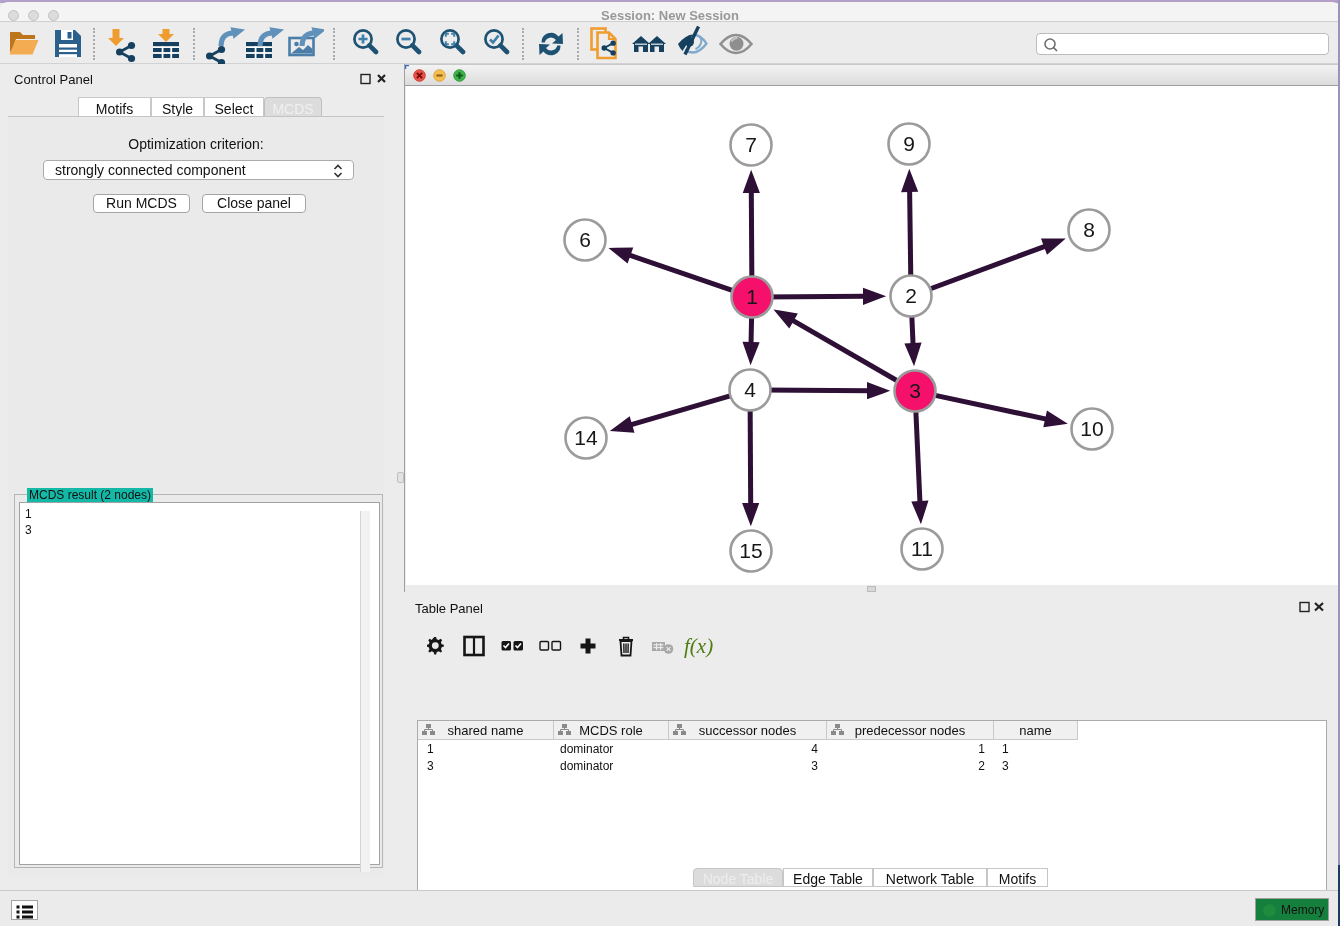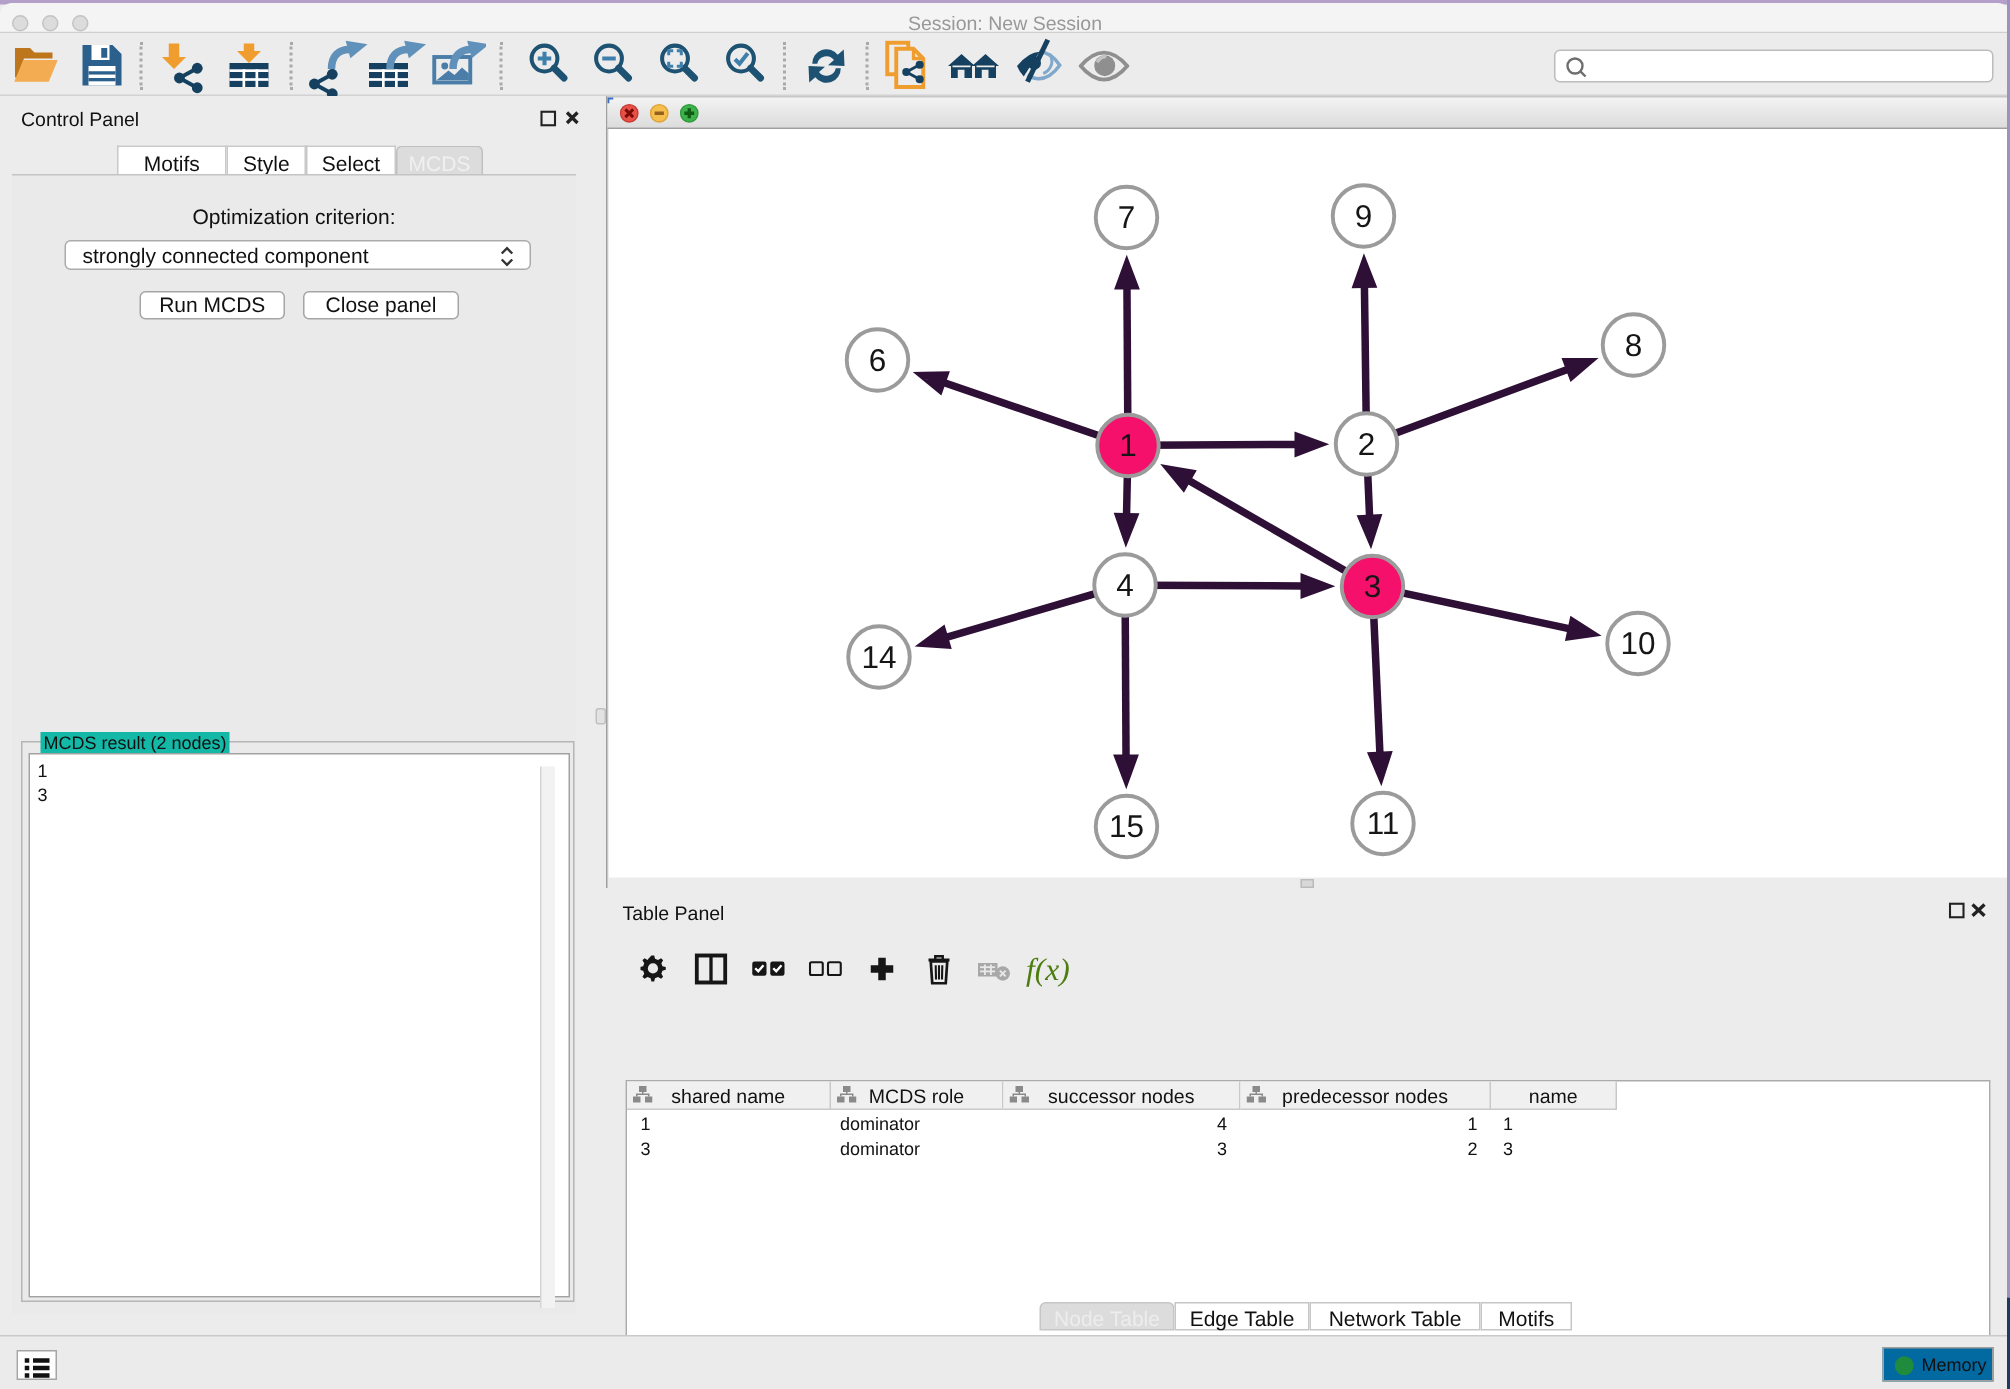--- a/index.html
+++ b/index.html
@@ -2,21 +2,21 @@
 <html><head><meta charset="utf-8">
 <style>
 * { margin:0; padding:0; box-sizing:border-box; }
 html,body { width:1340px; height:926px; overflow:hidden; }
 body { font-family:"Liberation Sans", sans-serif; background:#ececec; position:relative; }
 .abs { position:absolute; }
 
 #purple { left:0; top:0; width:1340px; height:3px; background:#b49fc8; }
 #titlebar { left:0; top:2px; width:1340px; height:20px; background:#f4f4f4; border-bottom:1px solid #cfcfcf; border-radius:8px 8px 0 0; }
 .tl { position:absolute; top:8px; width:11px; height:11px; border-radius:50%; background:#dcdcdc; border:1px solid #c3c3c3; }
-#apptitle { position:absolute; top:6px; left:0; width:100%; text-align:center; font-size:13px; color:#989898; }
+#apptitle { position:absolute; top:6px; left:0; width:100%; text-align:center; font-size:13px; color:#989898;font-weight:bold; }
 
 #toolbar { left:0; top:23px; width:1340px; height:41px; background:#ececec; border-bottom:1px solid #d2d2d2; }
 .tbsep { position:absolute; top:5px; height:32px; width:0; border-left:2px dotted #a9a9a9; }
 .tbi { position:absolute; top:0; }
 #searchbox { position:absolute; left:1036px; top:10px; width:293px; height:22px; background:#fff; border:1px solid #bcbcbc; border-radius:4px; }
 
 #cpanel { left:0; top:64px; width:392px; height:826px; background:#ececec; }
 #cp-title { position:absolute; left:14px; top:8px; font-size:13px; color:#111; }
 .winbtns { position:absolute; font-size:12px; color:#222; }
 .tabs { position:absolute; display:flex; }
@@ -41,21 +41,21 @@
 #tpanel { left:404px; top:594px; width:936px; height:296px; background:#ececec; }
 #tp-title { position:absolute; left:11px; top:7px; font-size:13px; color:#111; }
 #tablebox { position:absolute; left:13px; top:80px; width:910px; height:202px; background:#fff; border:1px solid #ababab;margin-top:46px; }
 .thdr { position:absolute; top:0; height:19px; background:#f0f0f0; border-right:1px solid #c9c9c9; border-bottom:1px solid #c9c9c9; font-size:13px; color:#111; text-align:center; line-height:19px; }
 .trow { position:absolute; font-size:12px; color:#111; height:17px; line-height:17px; }
 .btabs { position:absolute; top:274px; left:0; width:936px; }
 .btab { position:absolute; font-size:14px; height:19px; padding-top:2px; text-align:center; background:#fff; border:1px solid #c6c6c6; color:#111; }
 
 #statusbar { left:0; top:890px; width:1340px; height:36px; background:#ebebeb; border-top:1px solid #c9c9c9; }
 #listbtn { position:absolute; left:11px; top:9px; width:27px; height:20px; background:#fdfdfd; border:1px solid #a5a5a5; }
-#membtn { position:absolute; left:1255px; top:7px; width:74px; height:23px; background:#0369a1; border:1px solid #9f9f9f; font-size:12px; color:#111; }
+#membtn { position:absolute; left:1255px; top:7px; width:74px; height:23px; background:#15803d; border:1px solid #9f9f9f; font-size:12px; color:#111; }
 </style></head>
 <body>
 <div id="purple" class="abs"></div>
 <div id="titlebar" class="abs">
   <div class="tl" style="left:8px"></div>
   <div class="tl" style="left:28px"></div>
   <div class="tl" style="left:48px"></div>
   <div id="apptitle">Session: New Session</div>
 </div>
 <div id="toolbar" class="abs">

